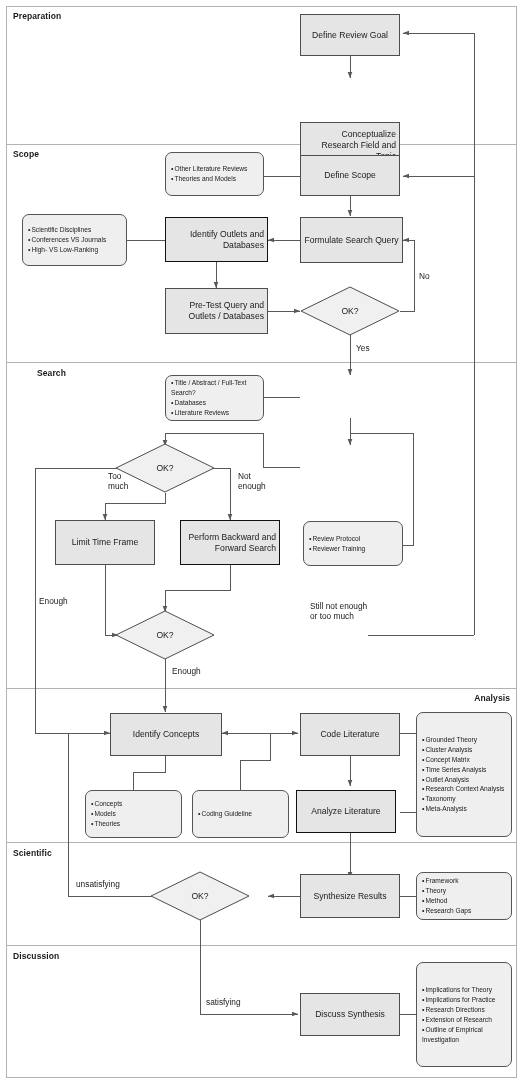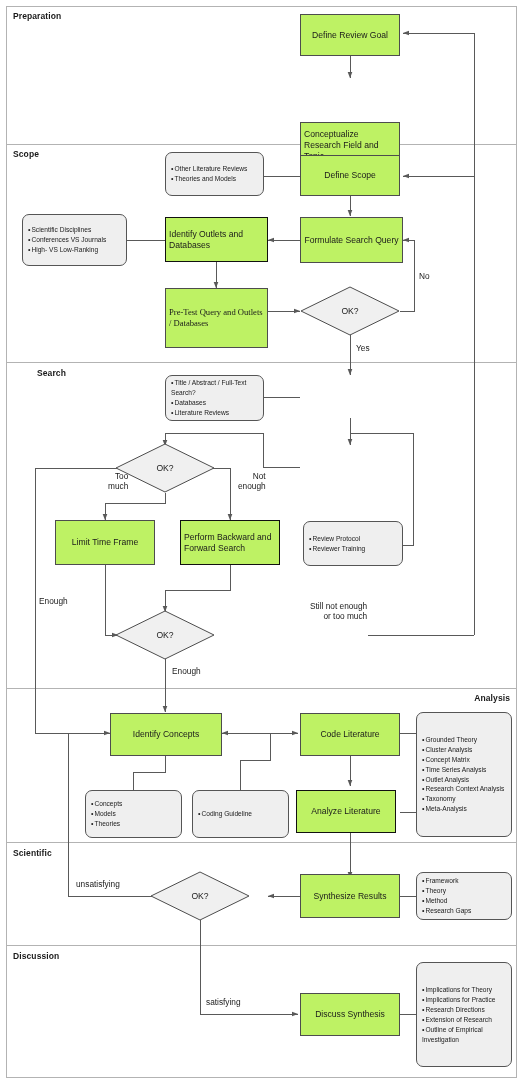--- a/index.html
+++ b/index.html
@@ -6,43 +6,43 @@
   html,body{margin:0;padding:0;background:#ffffff;}
   body{font-family:"Liberation Sans","DejaVu Sans",sans-serif;}
   #root{position:relative;width:523px;height:1084px;overflow:hidden;background:#fff;}
   #svg{position:absolute;left:0;top:0;width:523px;height:1084px;}
   .lane-title{
     position:absolute;font-size:8.5px;font-weight:bold;color:#1a1a1a;
     letter-spacing:0.1px;white-space:nowrap;
   }
   .node{
     position:absolute;box-sizing:border-box;
-    background:#bef264;border:1px solid #4d4d4d;
-    display:flex;align-items:center;justify-content:center;text-align:left;
+    background:#e5e5e5;border:1px solid #4d4d4d;
+    display:flex;align-items:center;justify-content:center;text-align:right;
     font-size:8.6px;color:#1a1a1a;line-height:1.28;padding:1px 3px;
   }
   .node.strong{border:1px solid #111;}
   .note{
     position:absolute;box-sizing:border-box;
     background:#efefef;border:1px solid #555;border-radius:7px;
     font-size:6.6px;color:#1a1a1a;line-height:1.42;
     padding:4px 5px;display:flex;align-items:center;
   }
   .note ul{margin:0;padding:0;list-style:none;width:100%;}
   .note li{margin:0;padding:0;text-indent:0;}
   .note li::before{content:"\2022";margin-right:1px;font-size:7px;}
   .diamond{position:absolute;}
   .diamond .dlabel{
     position:absolute;left:0;top:0;width:100%;height:100%;
     display:flex;align-items:center;justify-content:center;
     font-size:8.6px;color:#1a1a1a;
   }
   .edge-label{
     position:absolute;font-size:8.3px;color:#1a1a1a;
-    white-space:nowrap;line-height:1.18;text-align:right;
+    white-space:nowrap;line-height:1.18;text-align:left;
   }
 </style>
 </head>
 <body>
 
 <div id="root">
 
   <svg id="svg" viewBox="0 0 523 1084" xmlns="http://www.w3.org/2000/svg">
     <defs>
       <marker id="ah" markerWidth="7" markerHeight="7" refX="6.2" refY="3" orient="auto" markerUnits="userSpaceOnUse">
@@ -144,21 +144,21 @@
   <div class="node" style="left:300px;top:14px;width:100px;height:42px;">Define Review Goal</div>
 
   <div class="node" style="left:300px;top:78px;width:100px;height:46px;margin-top:44px;">Conceptualize Research Field and Topic</div>
 
   <div class="node" style="left:300px;top:155px;width:100px;height:41px;">Define  Scope</div>
 
   <div class="node" style="left:300px;top:217px;width:103px;height:46px;">Formulate Search Query</div>
 
   <div class="node strong" style="left:165px;top:217px;width:103px;height:45px;">Identify Outlets and Databases</div>
 
-  <div class="node" style="left:165px;top:288px;width:103px;height:60px;font-family:Liberation Serif, serif;">Pre-Test Query and Outlets / Databases</div>
+  <div class="node" style="left:165px;top:288px;width:103px;height:46px;">Pre-Test Query and Outlets / Databases</div>
 
 
 
   <div class="node" style="left:55px;top:520px;width:100px;height:45px;">Limit Time Frame</div>
 
   <div class="node strong" style="left:180px;top:520px;width:100px;height:45px;">Perform Backward and Forward Search</div>
 
   <div class="node" style="left:110px;top:713px;width:112px;height:43px;">Identify Concepts</div>
 
   <div class="node" style="left:300px;top:713px;width:100px;height:43px;">Code Literature</div>

